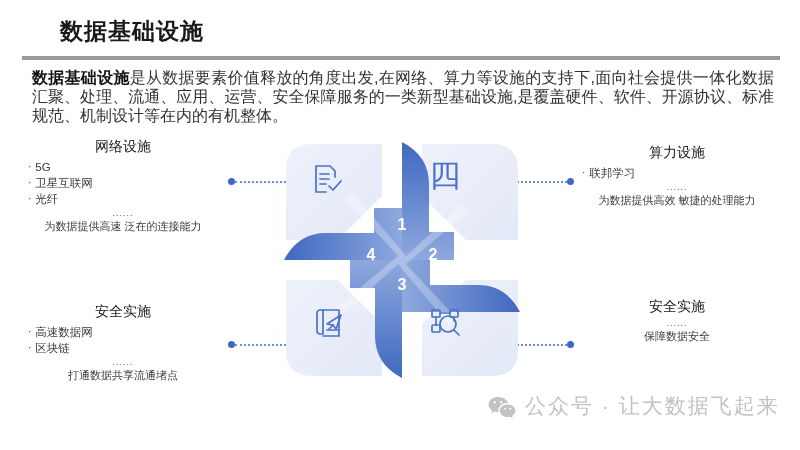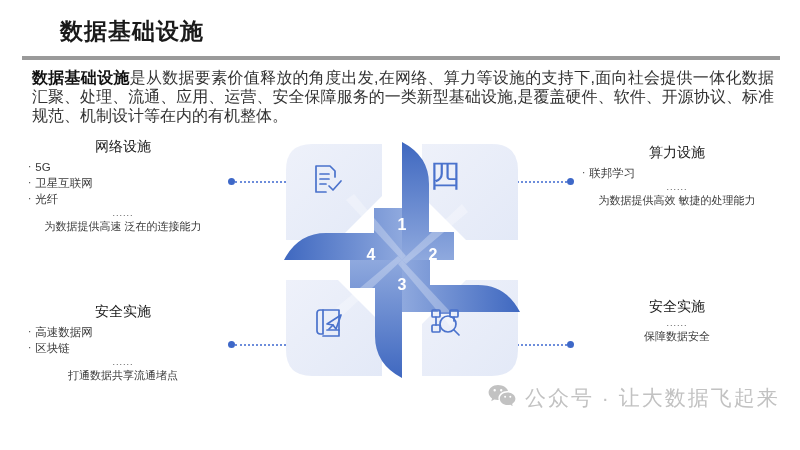--- a/index.html
+++ b/index.html
@@ -178,23 +178,23 @@
   }
   #num-1 { left: 115px; top: 80px; }
   #num-2 { left: 146px; top: 110px; }
   #num-3 { left: 115px; top: 140px; }
   #num-4 { left: 84px;  top: 110px; }
 
   
   #watermark {
     position: absolute;
     left: 488px;
-    top: 384px;
+    top: 392px;
     display: flex;
-    align-items: flex-start;
+    align-items: flex-end;
     gap: 9px;
     color: #c2c2c2;
   }
   #watermark .wm-text {
     font-size: 21px;
     letter-spacing: 2px;
     white-space: nowrap;
     color: #c2c2c2;
   }
   #wechat-icon svg { display: block; }

